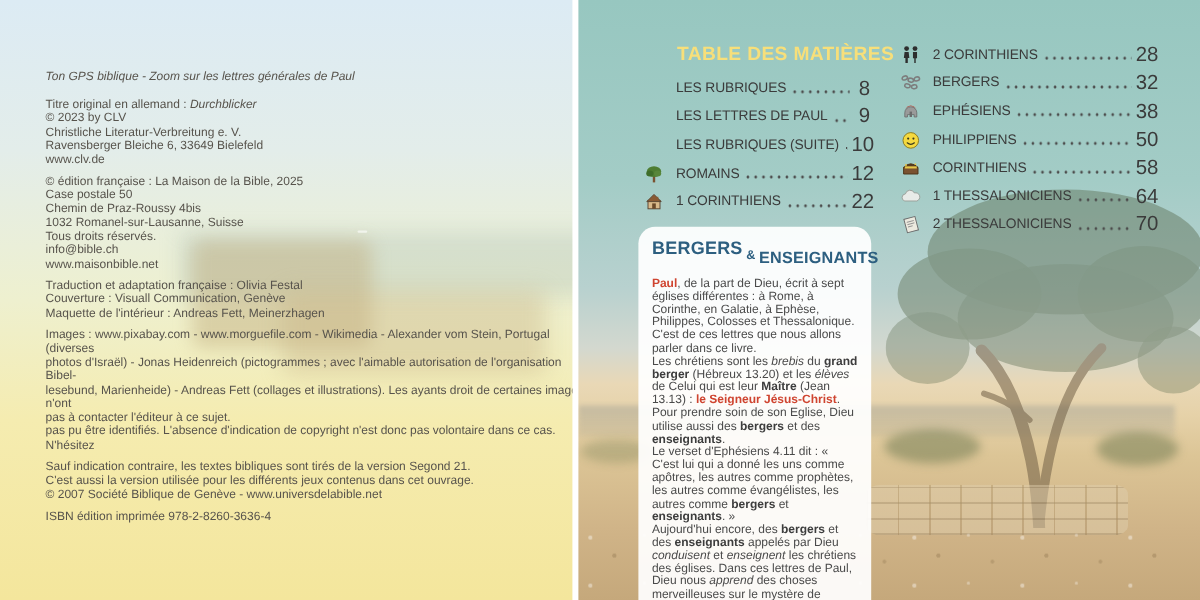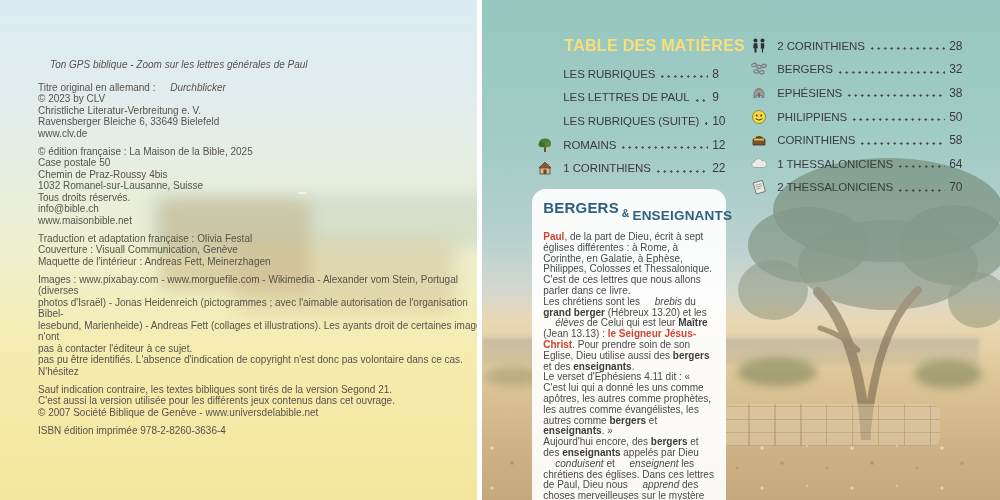--- a/index.html
+++ b/index.html
@@ -13,21 +13,21 @@
   
   .sea-band{position:absolute;left:150px;top:193px;width:347px;height:55px;background:rgba(150,175,170,.25);filter:blur(8px);}
   .ruin-a{position:absolute;left:160px;top:200px;width:150px;height:90px;background:rgba(190,170,125,.45);border-radius:10px;filter:blur(7px);}
   .ruin-b{position:absolute;left:235px;top:242px;width:220px;height:70px;background:rgba(200,180,135,.4);border-radius:8px;filter:blur(9px);}
   .boat{position:absolute;left:298px;top:192px;width:8px;height:2px;background:rgba(255,255,255,.6);border-radius:1px;}
 
   
   .imprint{position:absolute;left:38px;top:59px;width:452px;font-size:10px;line-height:11.5px;color:#57534c;}
   .imprint .block{margin-bottom:6.5px;}
   .imprint .block.tagline{margin-bottom:11px;font-style:italic;}
-  .s-i{font-style:italic;margin-left:12px;}
+  .s-i{font-style:italic;}
   .s-b{font-weight:bold;color:#3d3d3d;}
   .s-rb{font-weight:bold;color:#cf4430;}
 
   
   .hills{position:absolute;left:0;top:338px;width:497px;height:26px;background:linear-gradient(180deg,rgba(110,125,135,.28),rgba(110,125,135,.1));filter:blur(2px);}
   .bush{position:absolute;background:rgba(95,110,70,.45);border-radius:50%;filter:blur(4px);}
   .bush-1{left:255px;top:358px;width:80px;height:28px;}
   .bush-2{left:432px;top:360px;width:68px;height:28px;}
   .bush-3{left:2px;top:366px;width:60px;height:20px;opacity:.6;}
   .bg-tree{position:absolute;right:-8px;top:150px;width:270px;height:290px;opacity:.52;filter:blur(.4px);}
@@ -44,21 +44,21 @@
   
   .toc-title{position:absolute;left:82px;top:37px;font-size:16px;font-weight:bold;color:#f7df7a;letter-spacing:.3px;white-space:nowrap;}
   .toc-col{position:absolute;}
   .toc-col.colL{left:54px;top:62px;width:192px;}
   .toc-col.colR{left:268px;top:34px;width:215px;}
   .toc-row{display:flex;align-items:center;height:23.6px;color:#3b3b3b;font-size:11.5px;letter-spacing:-.1px;}
   .toc-icon{width:27px;flex:none;display:flex;align-items:center;}
   .toc-icon svg{width:18px;height:18px;}
   .toc-label{flex:none;white-space:nowrap;}
   .toc-dots{flex:1;height:3px;margin:6px 4px 0;background-image:radial-gradient(circle,#4c4c4c 1.05px,transparent 1.35px);background-size:6.5px 3px;background-repeat:repeat-x;background-position:left center;}
-  .toc-page{flex:none;min-width:16px;text-align:left;font-size:12px;}
+  .toc-page{flex:none;min-width:16px;text-align:center;font-size:17px;}
 
   
   .article{position:absolute;left:50px;top:189px;width:172px;background:rgba(255,255,255,.93);padding:10px 11px 10px;border-radius:14px;}
   .article-title{color:#2d5f80;font-weight:bold;height:33px;white-space:nowrap;}
   .article-title .t1{font-size:15px;letter-spacing:.2px;}
   .article-title .amp{font-size:10.5px;position:relative;top:4px;margin:0 3px;}
   .article-title .t2{font-size:13.5px;position:relative;top:7px;letter-spacing:.2px;}
   .article p{margin:0;font-size:10px;line-height:10.8px;color:#4a4a4a;}
 </style>
 </head>

